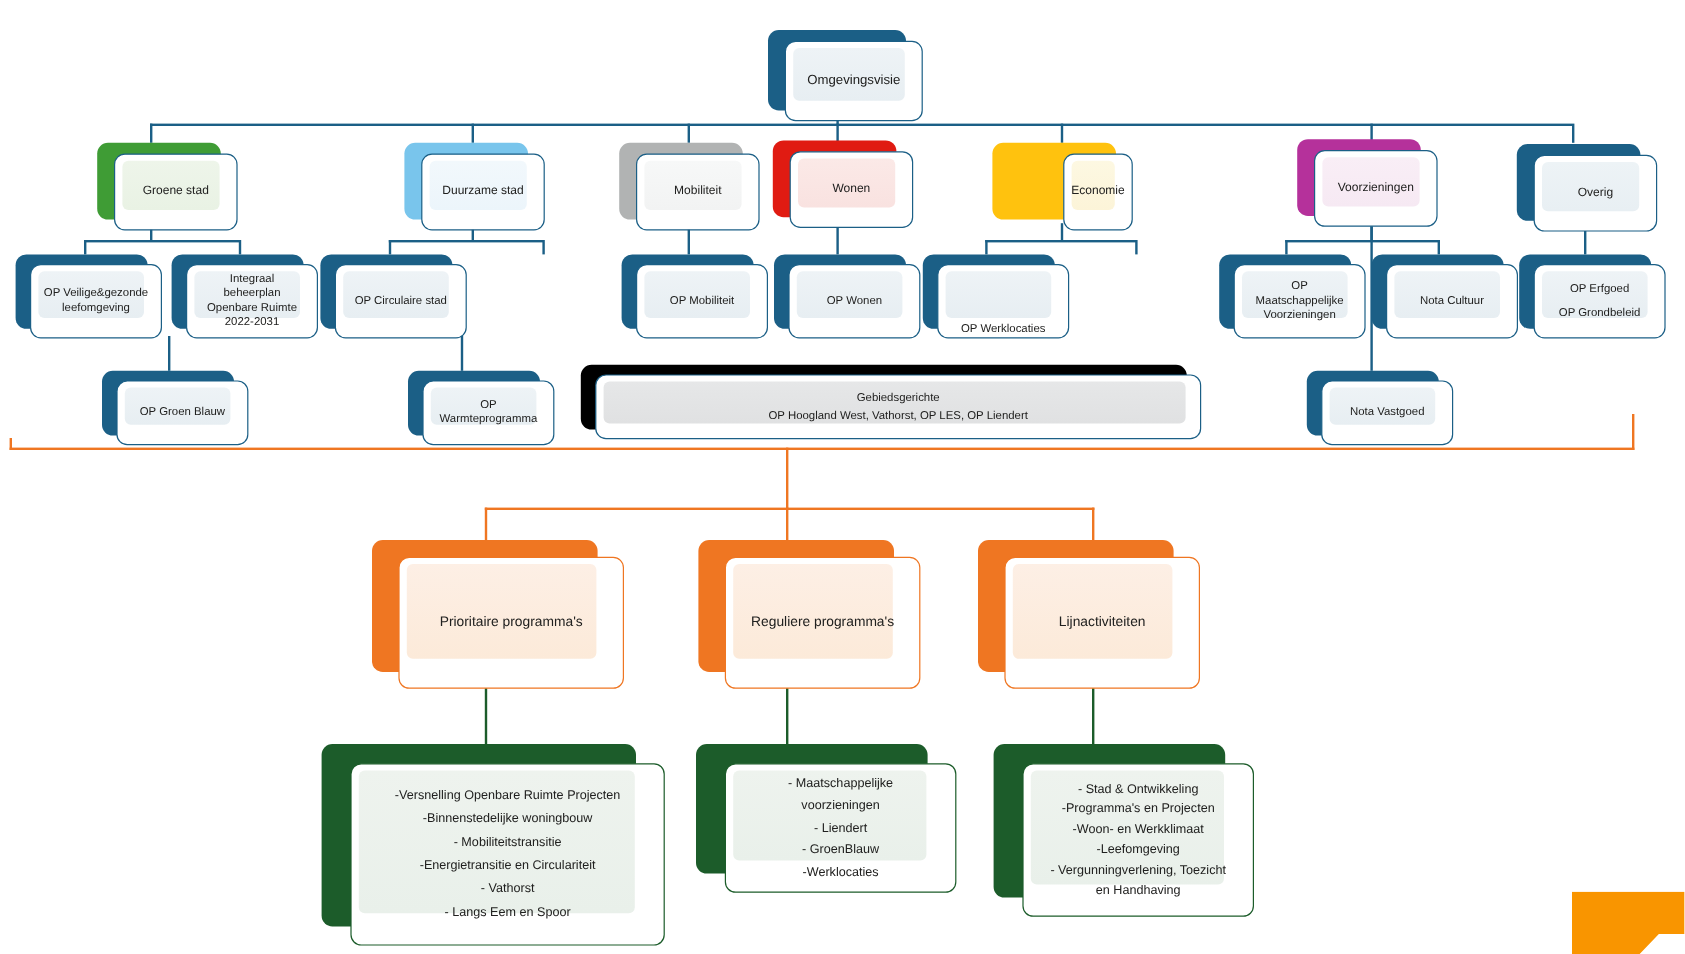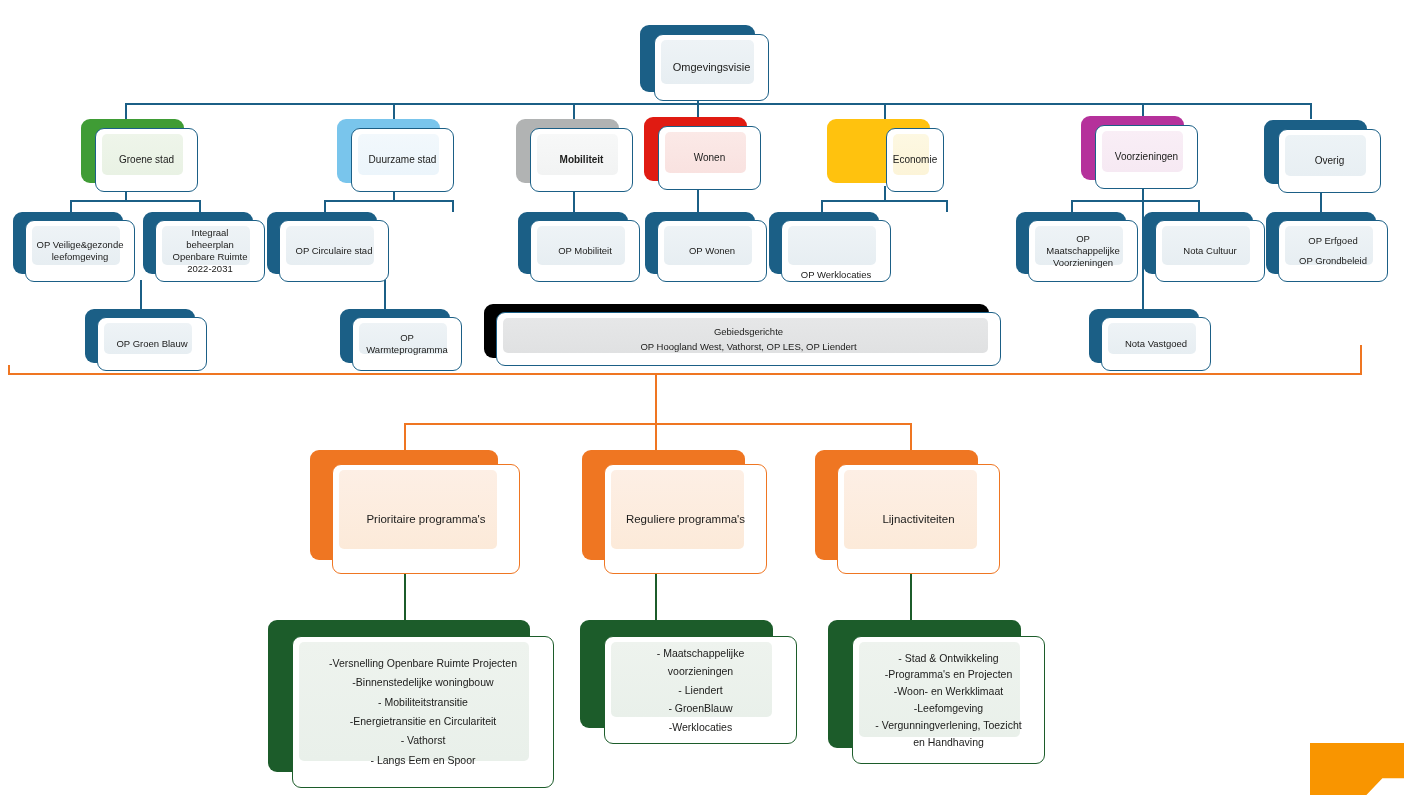--- a/index.html
+++ b/index.html
@@ -138,21 +138,21 @@
   </div>
 
   <div class="node chip c-blue" style="left:337px;top:119px;width:103px;height:64px;">
     <div class="plate"></div>
     <div class="face" style="left:14px;top:9px;right:-14px;bottom:-9px;">
       <div class="inner"></div>
       <div class="label" style="font-size:10px;">Duurzame stad</div>
     </div>
   </div>
 
-  <div class="node chip c-grey" style="left:516px;top:119px;width:103px;height:64px;font-weight:bold;">
+  <div class="node chip c-grey" style="left:516px;top:119px;width:103px;height:64px;">
     <div class="plate"></div>
     <div class="face" style="left:14px;top:9px;right:-14px;bottom:-9px;">
       <div class="inner"></div>
       <div class="label" style="font-size:10px;">Mobiliteit</div>
     </div>
   </div>
 
   <div class="node chip c-red" style="left:644px;top:117px;width:103px;height:64px;">
     <div class="plate"></div>
     <div class="face" style="left:14px;top:9px;right:-14px;bottom:-9px;">

